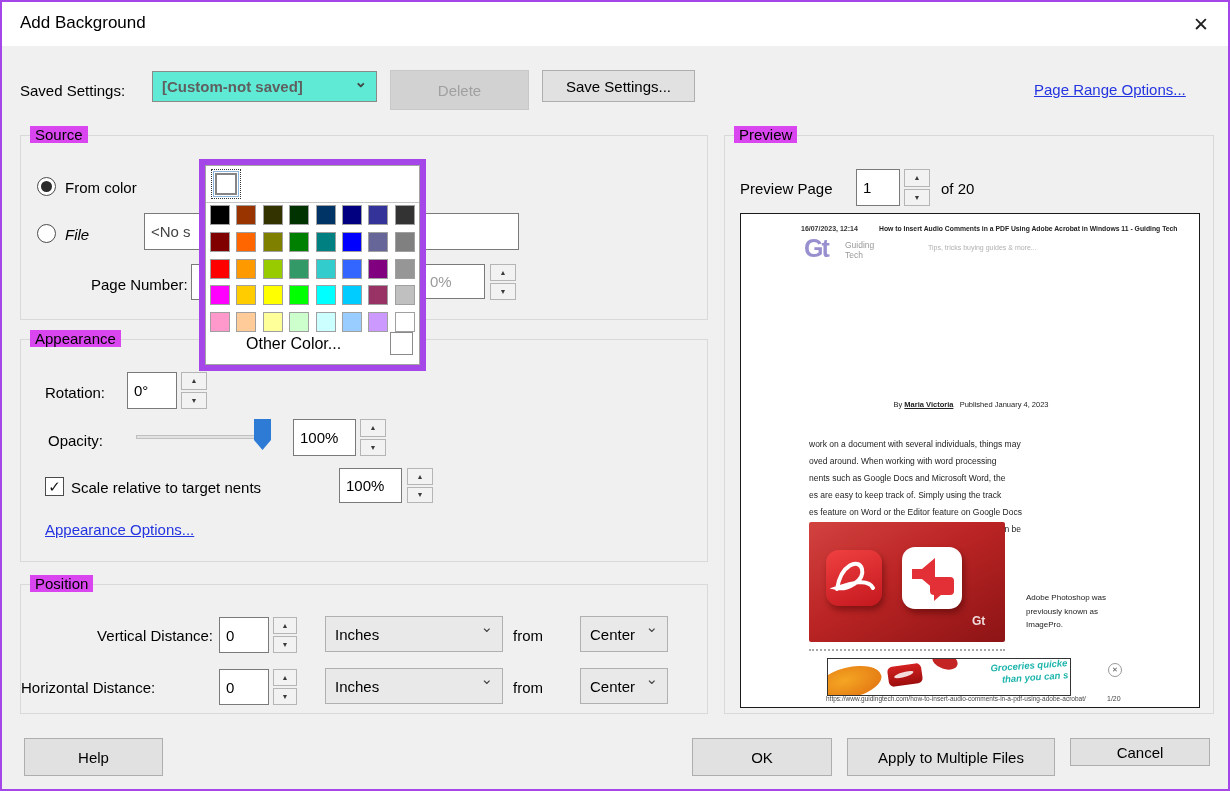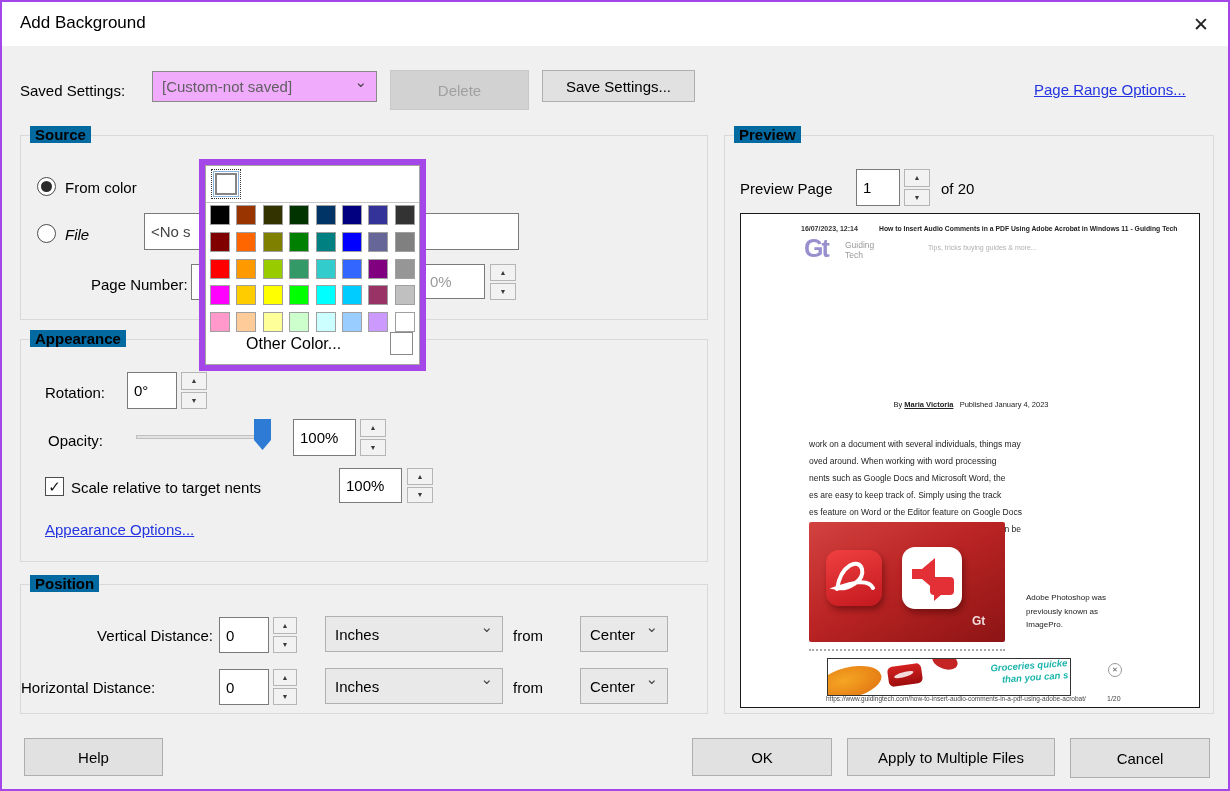--- a/index.html
+++ b/index.html
@@ -33,34 +33,34 @@
   .btn {
     position:absolute; background:#e1e1e1; border:1px solid #aeaeae;
     font-size:15px; display:flex; align-items:center; justify-content:center;
     white-space:nowrap;
   }
   .btn.disabled { background:#d2d2d2; border-color:#c8c8c8; color:#a0a0a0; }
   .combo {
     position:absolute; background:#e9e9e9; border:1px solid #b0b0b0;
     font-size:15px; display:flex; align-items:center; padding:0 9px;
   }
-  .combo.white { background:#f0abfc; border-color:#8a8a8a; color:#5f5f5f; }
+  .combo.white { background:#5eead4; border-color:#8a8a8a; color:#5f5f5f;font-weight:bold; }
   .combo .chev {
     position:absolute; right:9px; top:1px; color:#444; font-size:15px;
   }
   .spin { position:absolute; display:flex; flex-direction:column; gap:2px; }
   .spin .sb {
     flex:1; background:#f2f2f2; border:1px solid #b5b5b5;
     display:flex; align-items:center; justify-content:center;
     font-size:7px; color:#3a3a3a; line-height:1;
   }
   .groupbox { position:absolute; border:1px solid #d9d9d9; }
   .legend {
-    position:absolute; top:-10px; left:9px; background:#0369a1;
-    padding:0 5px; font-size:15px;font-weight:bold;
+    position:absolute; top:-10px; left:9px; background:#d946ef;
+    padding:0 5px; font-size:15px;
   }
   .link {
     position:absolute; font-size:15px; color:#2334e0;
     text-decoration:underline; white-space:nowrap; cursor:pointer;
   }
   .radio {
     position:absolute; width:19px; height:19px; border-radius:50%;
     border:1px solid #4c4c4c; background:#fff;
   }
   .radio.checked::after {
@@ -353,15 +353,15 @@
           <div class="swatch" style="left: 188.8px; top: 146.2px; background-color: rgb(255, 255, 255);"></div>
         </div>
       <div class="other-color">Other Color...</div>
       <div class="other-swatch"></div>
     </div>
   </div>
 
   <div class="btn" style="left:22px;top:736px;width:139px;height:38px;">Help</div>
   <div class="btn" style="left:845px;top:736px;width:208px;height:38px;">Apply to Multiple Files</div>
   <div class="btn" style="left:690px;top:736px;width:140px;height:38px;">OK</div>
-  <div class="btn" style="left:1068px;top:736px;width:140px;height:40px;">Cancel</div>
+  <div class="btn" style="left:1068px;top:736px;width:140px;height:28px;">Cancel</div>
 
 </div>
 
 </body></html>

